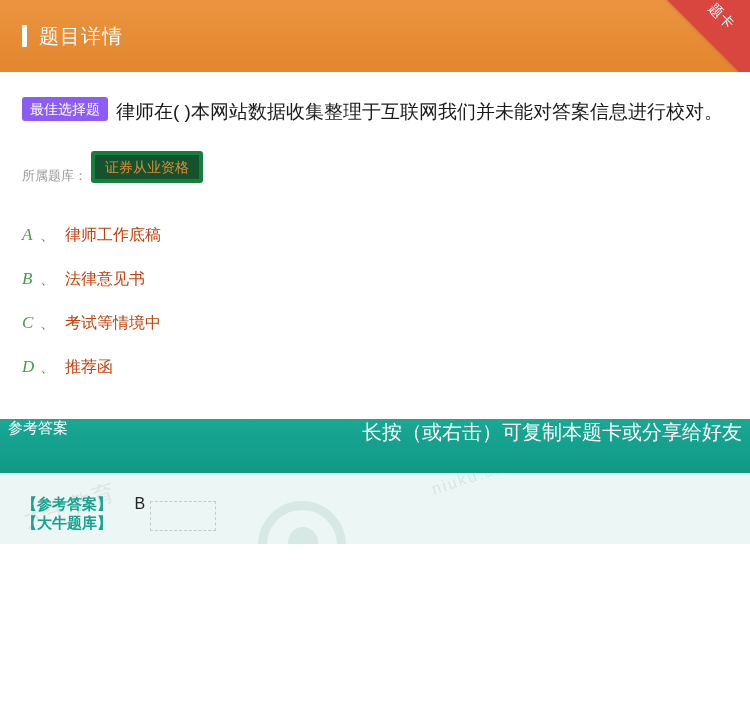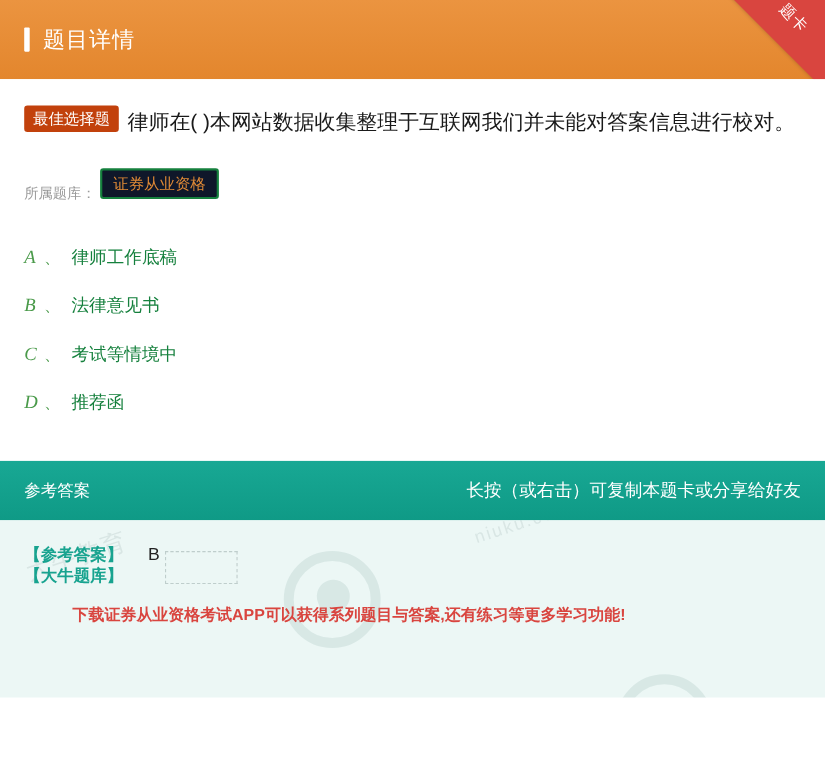--- a/index.html
+++ b/index.html
@@ -8,21 +8,21 @@
     padding: 0;
     width: 750px;
     height: 710px;
     font-family: "Liberation Sans", "DejaVu Sans", sans-serif;
     background: #ffffff;
     overflow: hidden;
   }
   .page {
     position: relative;
     width: 750px;
-    height: 634px;
+    height: 544px;
     background: #ffffff;
     overflow: hidden;
   }
 
   
   .header {
     position: relative;
     height: 72px;
     background: #e88f3a;
     background: linear-gradient(180deg, #eb9440 0%, #e3862d 100%);
@@ -73,43 +73,43 @@
     padding: 22px 22px 10px 22px;
     background: #ffffff;
   }
   .q-line {
     font-size: 19px;
     line-height: 36px;
     color: #1a1a1a;
   }
   .tag-type {
     display: inline-block;
-    background: #c2410c;
+    background: #8b5cf6;
     color: #ffffff;
     font-size: 14px;
     padding: 3px 8px;
     border-radius: 3px;
     vertical-align: 4px;
     margin-right: 8px;
     line-height: 18px;
     text-align: center;
   }
   .q-meta {
     margin-top: 18px;
     font-size: 13px;
     color: #9a9a9a;
     display: flex;
     align-items: center;
   }
   .q-meta-label { margin-right: 4px; margin-top: 19px; }
   .bank-chip {
     display: inline-block;
-    border: 2px solid #15803d;
+    border: 4px solid #15803d;
     color: #e08a36;
-    background: #0f172a;
+    background: #14532d;
     border-radius: 3px;
     font-size: 14px;
     padding: 3px 10px;
     line-height: 18px;
   }
 
   
   .options {
     padding: 18px 22px 30px 22px;
   }
@@ -124,38 +124,37 @@
     font-style: italic;
     width: 18px;
     font-family: "Liberation Serif", serif;
   }
   .opt-sep {
     color: #4a9a4a;
     font-size: 15px;
     margin-right: 10px;
   }
   .opt-text {
-    color: #15803d;
+    color: #c2410c;
     font-size: 16px;
     line-height: 22px;
   }
 
   
   .answer-bar {
     height: 54px;
     background: #14a08c;
     background: linear-gradient(180deg, #18a894 0%, #0f9a86 100%);
     display: flex;
-    align-items: center;
     justify-content: space-between;
-    padding: 0 22px;
+    padding: 0 8px;
     color: #ffffff;
   }
   .answer-bar-left { font-size: 15px; }
-  .answer-bar-right { font-size: 16px; }
+  .answer-bar-right { font-size: 20px; }
 
   
   .answer-body {
     position: relative;
     background: #ecf7f5;
     padding: 22px 22px 16px 22px;
     height: 251px;
     overflow: hidden;
   }
   .ans-head {

